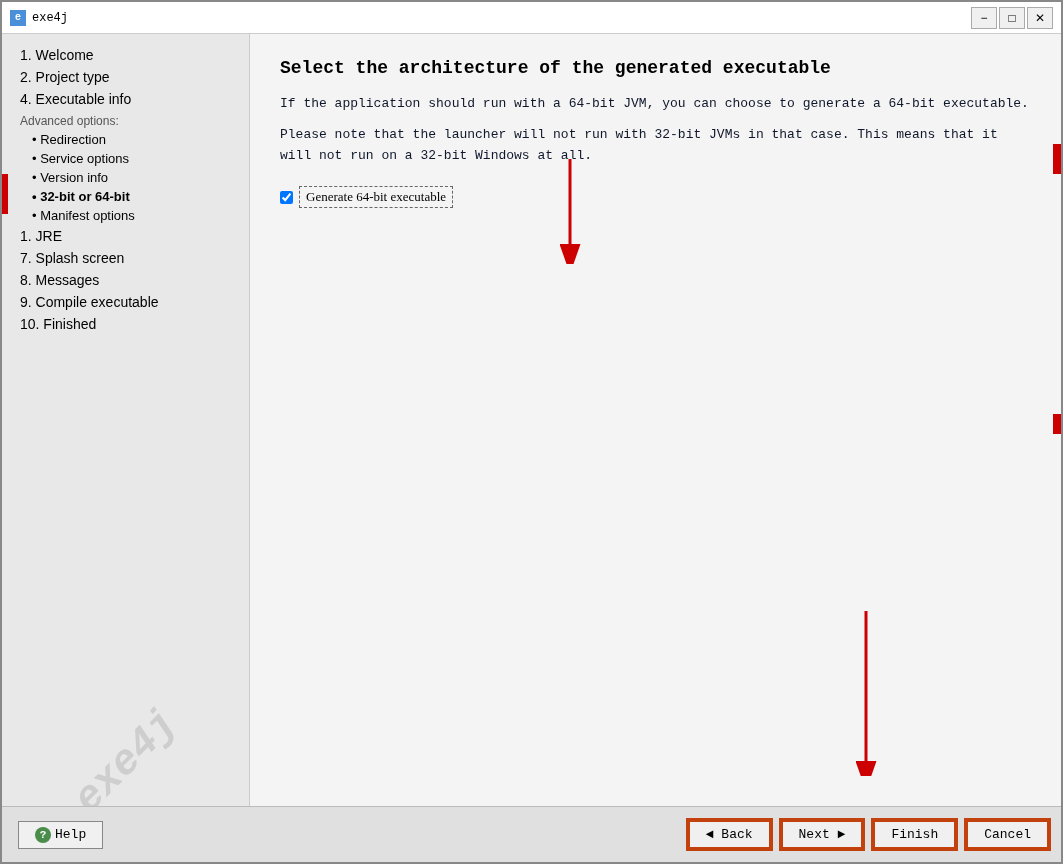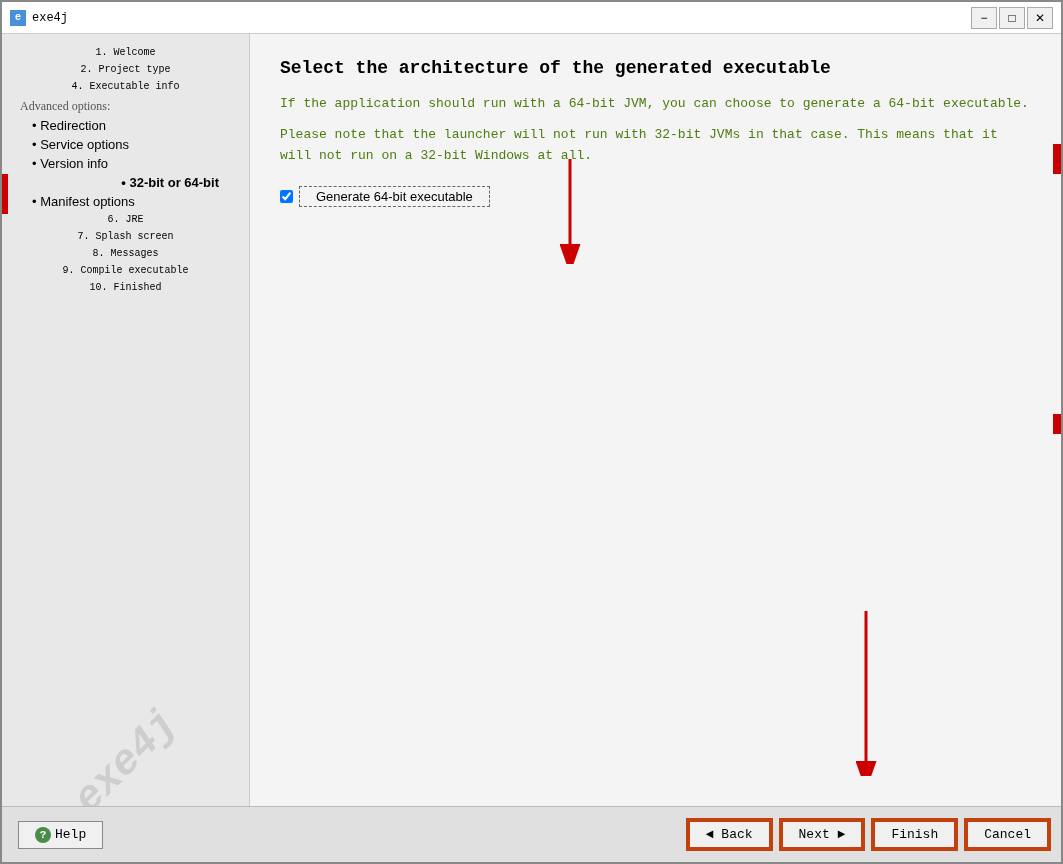--- a/index.html
+++ b/index.html
@@ -69,39 +69,37 @@
       background: #e8e8e8;
       border-right: 1px solid #ccc;
       padding: 10px 0;
       flex-shrink: 0;
       position: relative;
       overflow: hidden;
     }
     .sidebar-item {
       padding: 3px 18px;
       cursor: pointer;
-      font-size: 10px;
-      font-family: Liberation Mono, monospace;
-      text-align: center;
+      font-size: 14px;
+      font-family: Liberation Sans, sans-serif;
     }
     .sidebar-section-label {
       padding: 4px 18px 2px 18px;
       font-size: 12px;
       color: #555;
-      font-family: Liberation Serif, serif;
+      font-family: Liberation Sans, sans-serif;
     }
     .sidebar-sub {
       padding: 2px 30px;
       cursor: pointer;
       font-size: 13px;
       font-family: Liberation Sans, sans-serif;
     }
     .sidebar-sub.active {
       font-weight: bold;
-      text-align: right;
     }
     .sidebar-watermark {
       position: absolute;
       bottom: 20px;
       left: 50%;
       transform: translateX(-50%);
       font-size: 42px;
       color: rgba(180,180,180,0.5);
       font-style: italic;
       font-family: 'Courier New', Courier, monospace;
@@ -121,34 +119,34 @@
       font-size: 18px;
       font-family: 'Courier New', Courier, monospace;
       font-weight: bold;
       margin-bottom: 16px;
       color: #000;
     }
     .description {
       font-family: 'Courier New', Courier, monospace;
       font-size: 13px;
       line-height: 1.6;
-      color: #4d7c0f;
+      color: #0f172a;
       margin-bottom: 10px;
     }
     .checkbox-area {
       margin-top: 20px;
       display: flex;
       align-items: center;
       gap: 6px;
     }
     .checkbox-label {
-      font-family: Liberation Sans, sans-serif;
+      font-family: Liberation Serif, serif;
       font-size: 13px;
       border: 1px dashed #666;
-      padding: 2px 16px;
+      padding: 2px 6px;
     }
     .bottom-bar {
       height: 56px;
       background: #e0e0e0;
       border-top: 1px solid #bbb;
       display: flex;
       align-items: center;
       padding: 0 10px;
       flex-shrink: 0;
     }
@@ -255,21 +253,21 @@
         <span>• Version info</span>
       </div>
       <div class="sidebar-sub active">
         <span>• 32-bit or 64-bit</span>
       </div>
       <div class="sidebar-sub">
         <span>• Manifest options</span>
       </div>
 
       <div class="sidebar-item">
-        <span>6. JRE</span>
+        <span>1. JRE</span>
       </div>
       <div class="sidebar-item">
         <span>7. Splash screen</span>
       </div>
       <div class="sidebar-item">
         <span>8. Messages</span>
       </div>
       <div class="sidebar-item">
         <span>9. Compile executable</span>
       </div>

